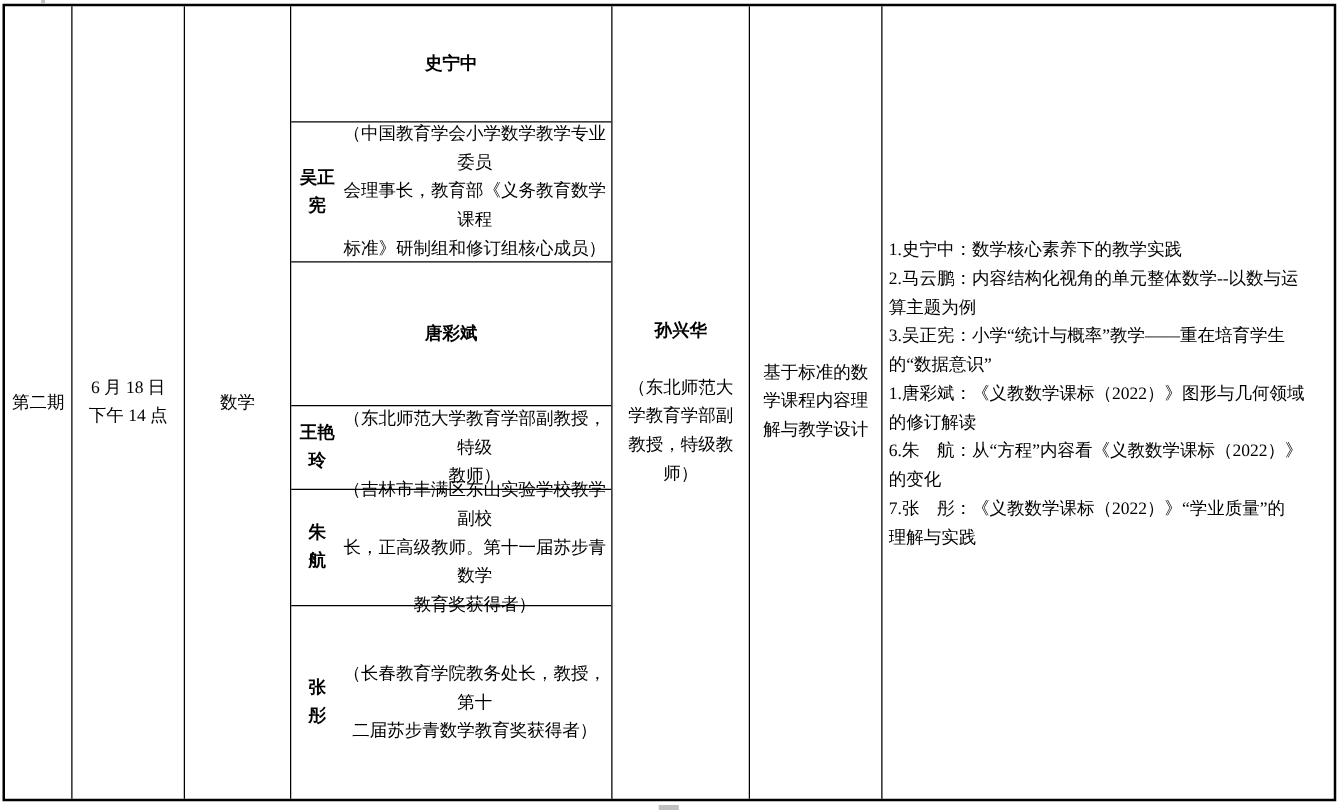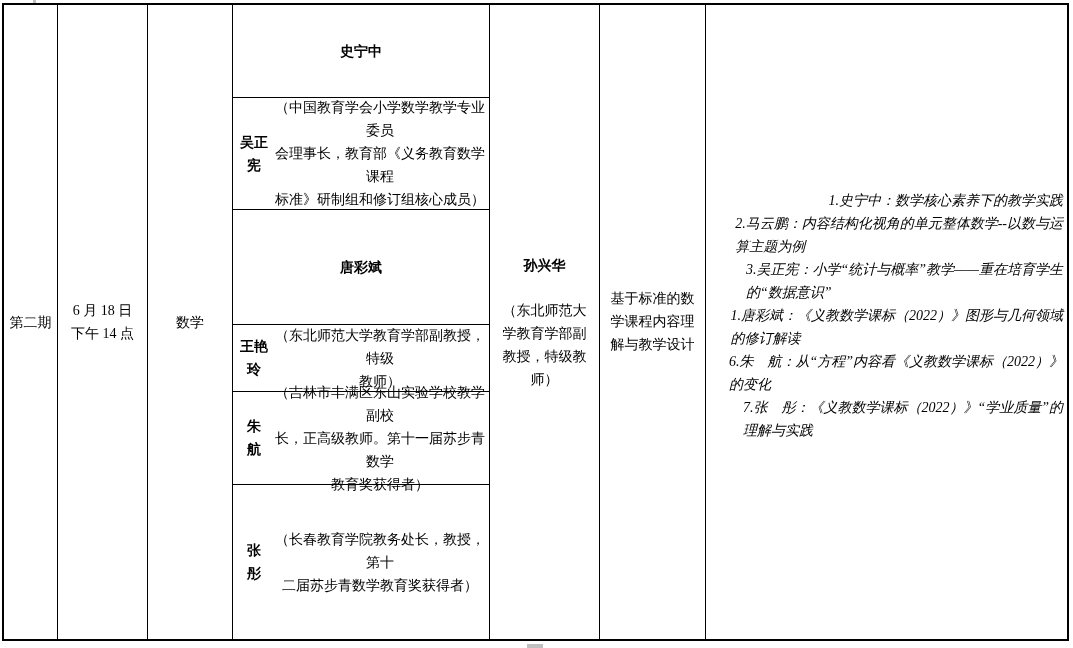--- a/index.html
+++ b/index.html
@@ -18,21 +18,21 @@
     display:flex;flex-direction:column;align-items:center;justify-content:center;
     text-align:center;font-size:14px;line-height:23px;white-space:pre-line;
   }
   .col:last-child{border-right:none;}
   .c1{width:54px;}
   .c2{width:90px;}
   .c3{width:85px;}
   .c4{width:257px;justify-content:flex-start;padding:0;}
   .c5{width:110px;gap:22px;}
   .c6{width:106px;font-family:Liberation Mono, monospace;}
-  .c7{flex:1;align-items:flex-end;justify-content:center;text-align:left;padding:0 4px 14px 5px;font-style:italic;}
+  .c7{flex:1;align-items:flex-start;justify-content:center;text-align:left;padding:0 4px 14px 5px;}
   .sub{
     width:100%;box-sizing:border-box;border-bottom:1px solid #000;
     display:flex;align-items:center;justify-content:center;
     text-align:center;padding:0 2px;
   }
   .sub:last-child{border-bottom:none;flex:1;}
   .nm{font-weight:bold;}
   .ds{white-space:pre-line;}
   .topic{white-space:pre;}
   .artifact{position:absolute;background:#c0c0c0;}

